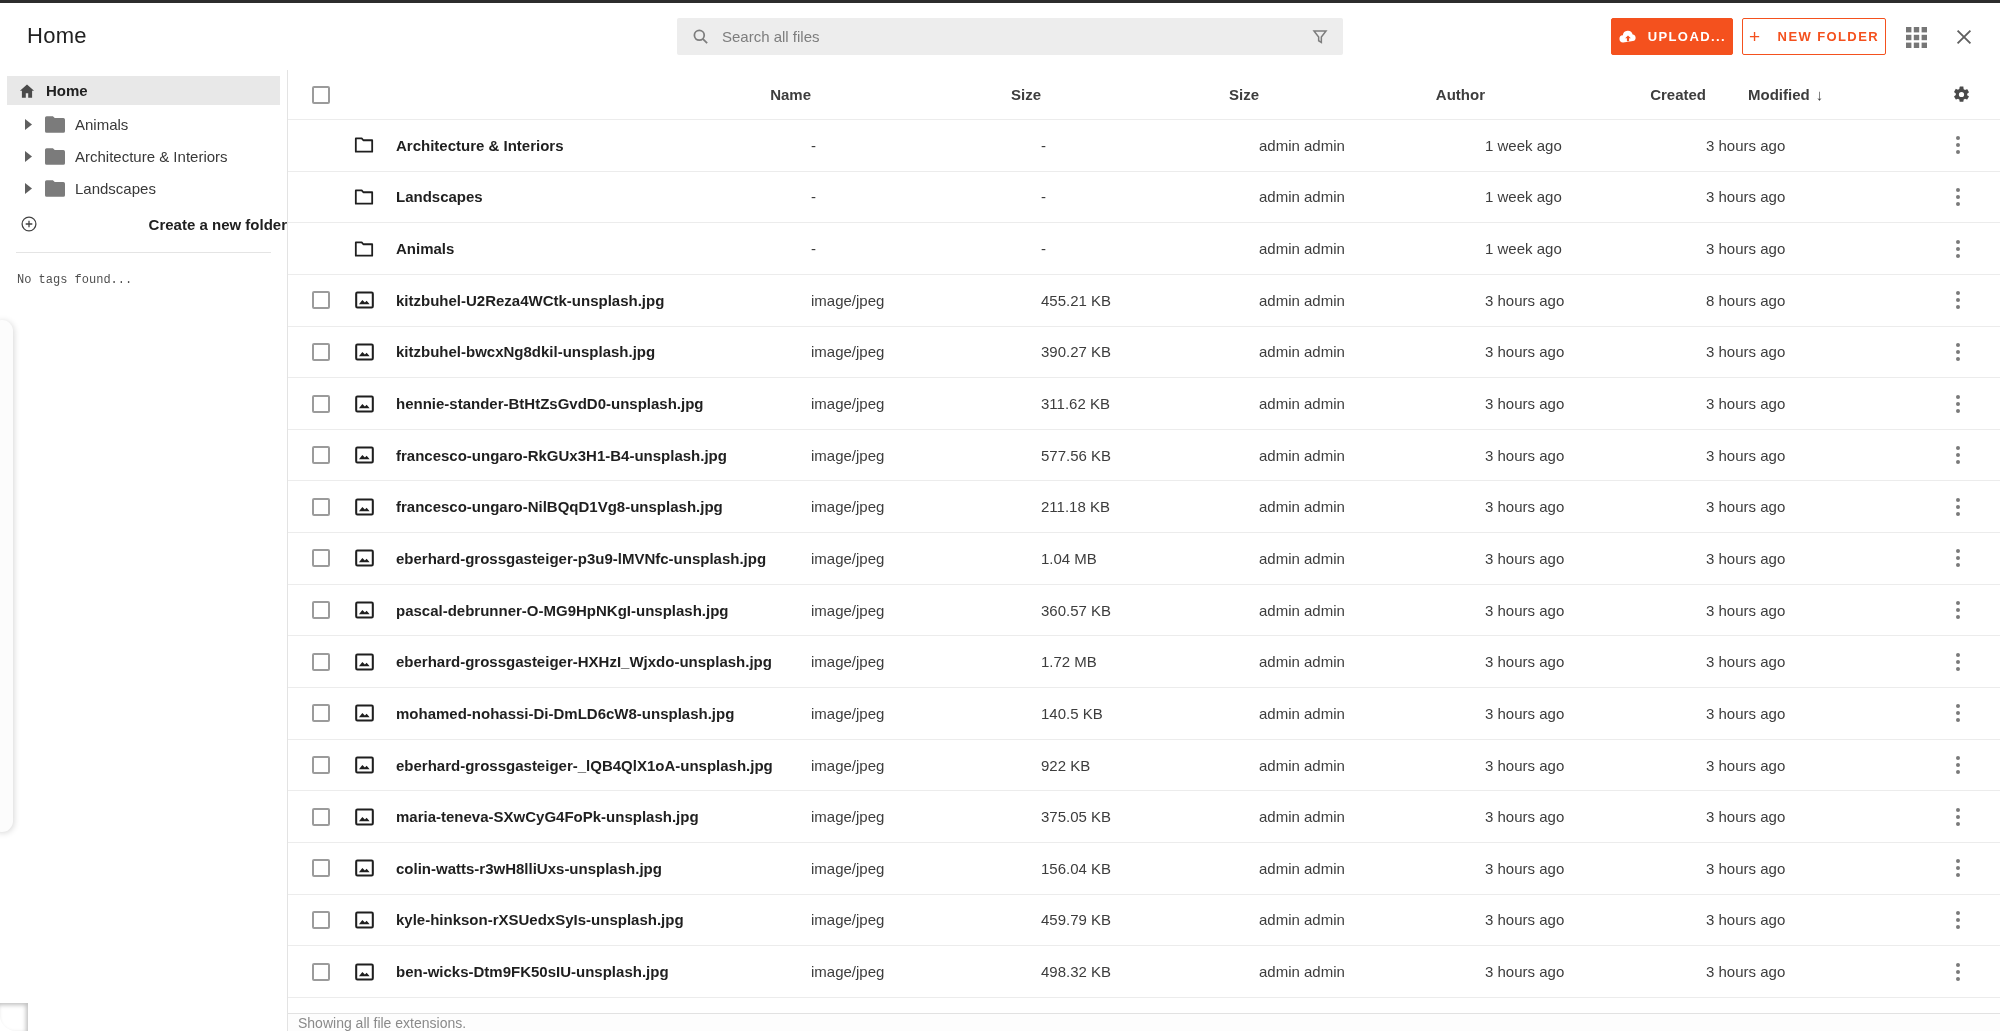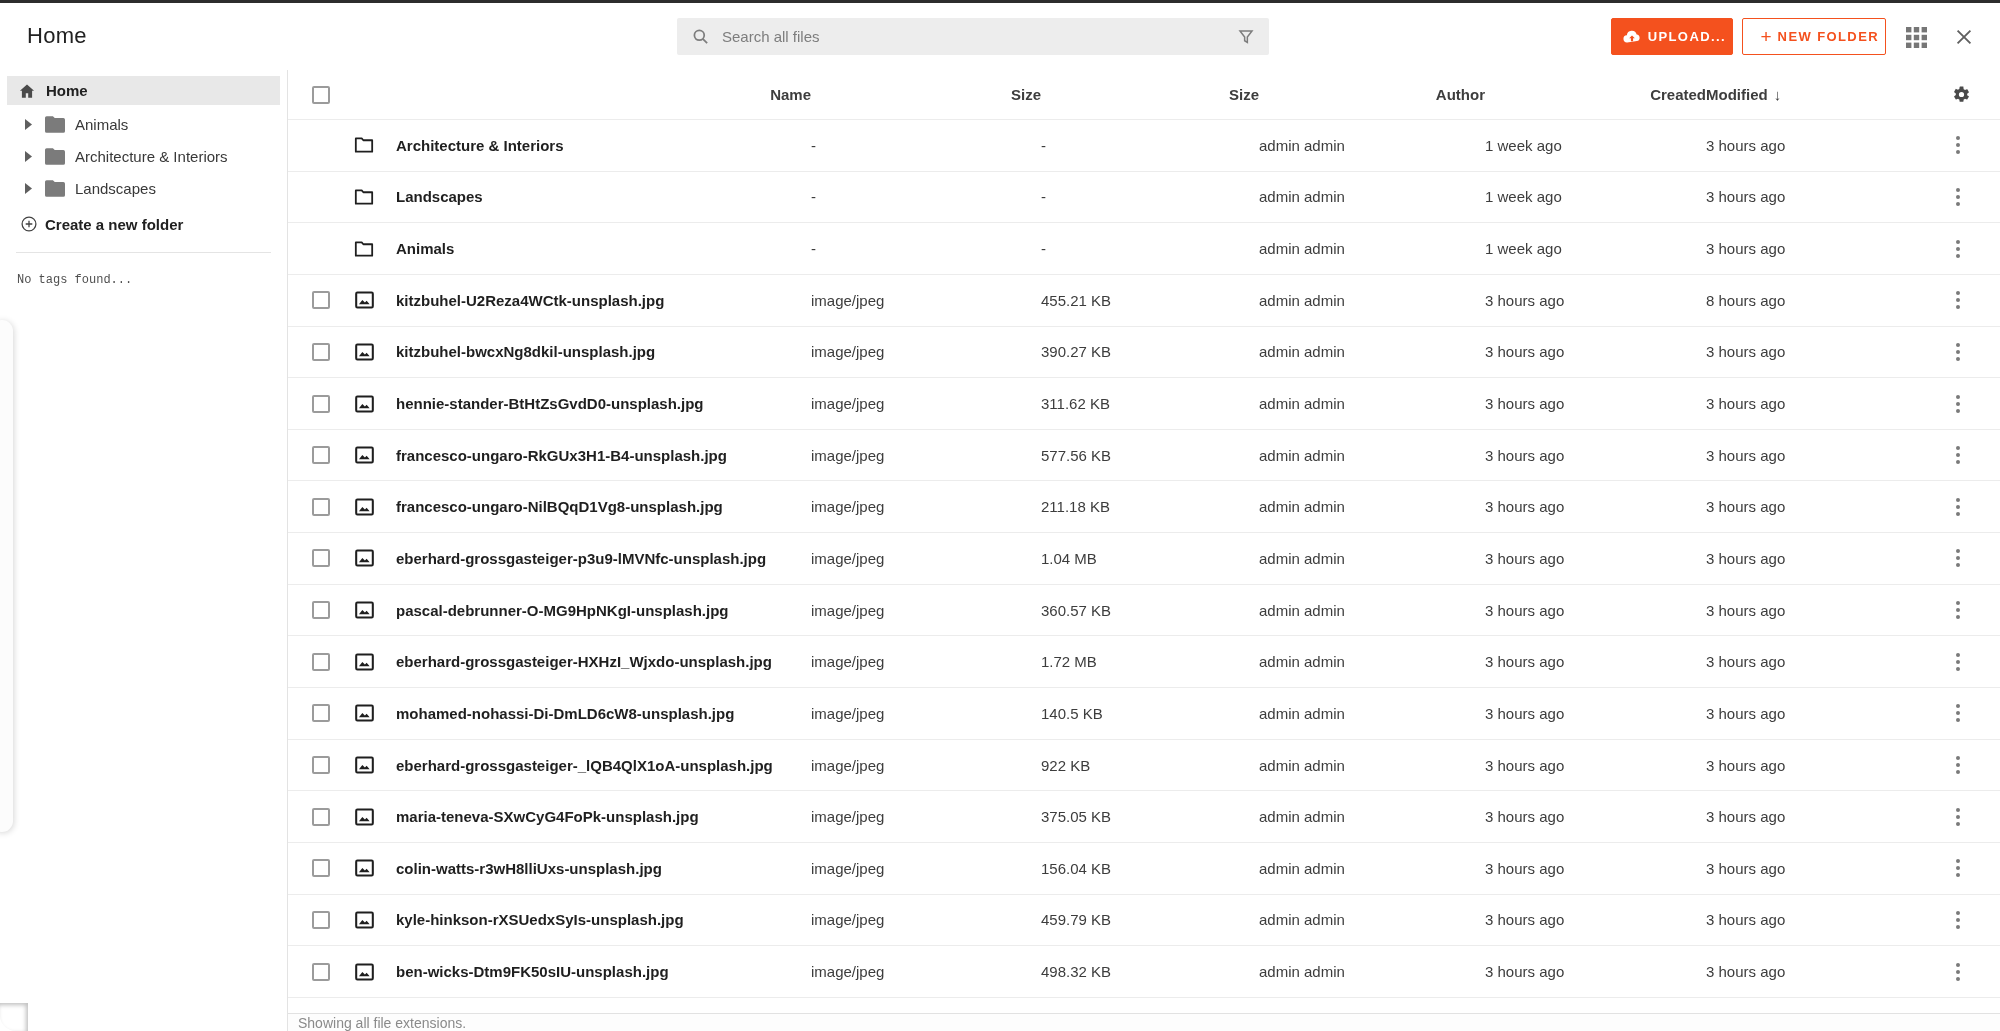--- a/index.html
+++ b/index.html
@@ -5,46 +5,46 @@
   * { box-sizing: border-box; }
   html,body { margin:0; padding:0; }
   body {
     width:2000px; height:1031px; overflow:hidden; position:relative;
     background:#fff; font-family:"Liberation Sans", sans-serif; color:#1f1f1f;
   }
   
   .top-strip { position:absolute; left:0; top:0; width:2000px; height:3px; background:#2d2d2d; }
   .appbar { position:absolute; left:0; top:3px; width:2000px; height:67px; background:#fff; }
   .page-title { position:absolute; left:27px; top:20px; font-size:22px; color:#212121; letter-spacing:.3px; }
-  .searchbar { position:absolute; left:677px; top:15px; width:592px; height:37px; background:#ededed;
+  .searchbar { position:absolute; left:677px; top:15px; width:666px; height:37px; background:#ededed;
     border-radius:2px; display:flex; align-items:center; padding:0 14px; }
   .searchbar input { flex:1; border:none; outline:none; background:transparent; font-size:15px;
     font-family:"Liberation Sans", sans-serif; color:#424242; margin-left:10px; }
   .searchbar input::placeholder { color:#7d7d7d; }
   .btn { position:absolute; top:15px; height:37px; border-radius:2px; font-family:"Liberation Sans", sans-serif;
     font-size:13px; font-weight:700; letter-spacing:1.4px; cursor:pointer;
-    display:flex; align-items:center; justify-content:flex-end; gap:6px; }
+    display:flex; align-items:center; justify-content:space-between; gap:6px; }
   .btn-upload { left:1611px; width:122px; background:#f4511e; color:#fff; border:1px solid #f4511e; }
   .btn-newfolder { left:1742px; width:144px; background:#fff; color:#f4511e; border:1px solid #f4511e; }
   .icon-btn { position:absolute; top:21px; width:26px; height:26px; background:none; border:none;
     display:flex; align-items:center; justify-content:center; cursor:pointer; padding:0; }
   .grid-btn { left:1903px; } .close-btn { left:1951px; }
   
   .content { position:absolute; left:0; top:70px; width:2000px; height:961px; display:flex; }
   .sidebar { width:288px; height:100%; border-right:1px solid #e3e3e3; padding-top:6px; position:relative; background:#fff; }
   .main { flex:1; height:100%; display:flex; flex-direction:column; background:#fff; }
   
   .side-root { margin:0 7px 4px 7px; height:29px; background:#e8e8e8; display:flex; align-items:center;
     padding-left:11px; gap:10px; cursor:pointer; }
   .side-root .lbl { font-size:15px; font-weight:700; color:#212121; }
   .side-folder { height:30px; display:flex; align-items:center; padding-left:24px; margin-bottom:2px; cursor:pointer; }
   .side-folder .caret { width:10px; display:flex; }
   .side-folder .f-icon { margin-left:11px; display:flex; }
   .side-folder .lbl { margin-left:10px; font-size:15px; color:#383838; }
-  .create-folder { margin-top:7px; display:flex; align-items:center; padding-left:20px; gap:7px; cursor:pointer; height:28px; }
+  .create-folder { margin-top:7px; display:flex; align-items:center; padding-left:20px; gap:7px; cursor:pointer; height:28px;justify-content:space-between; }
   .create-folder .lbl { font-size:15px; font-weight:700; color:#212121; }
   .side-divider { margin:14px 16px 0 16px; border:none; border-top:1px solid #e4e4e4; }
   .no-tags { margin:20px 16px 5px 17px; font-size:12px; color:#4f4f4f;font-family:Liberation Mono, monospace; }
   .drawer-ghost { position:absolute; left:-9px; top:250px; width:22px; height:512px; background:#fcfcfc;
     border-radius:16px; box-shadow:1px 1px 6px rgba(0,0,0,.16); }
   .corner-dark { position:absolute; left:0; bottom:0; width:14px; height:14px; background:#141414; }
   .corner-mask { position:absolute; left:0; bottom:0; width:28px; height:28px; background:#fff;
     border-bottom-left-radius:16px; box-shadow:-2px 2px 4px rgba(0,0,0,.25) inset; }
   
   .trow, .thead-row { display:grid; grid-template-columns:56px 40px 427px 230px 218px 226px 221px 232px 1fr;
@@ -55,21 +55,21 @@
   .c-name { padding-left:12px; white-space:nowrap; overflow:hidden; }
   .cell { font-size:15px; color:#3d3d3d; white-space:nowrap; }
   .fname { font-size:15px; font-weight:700; color:#1f1f1f; }
   .c-check { padding-left:24px; }
   .c-icon { display:flex; justify-content:center; }
   .checkbox { display:block; width:18px; height:18px; border:2px solid #9b9b9b; border-radius:2px; background:#fff; cursor:pointer; }
   .c-actions { display:flex; padding-left:14px; }
   .kebab { display:flex; flex-direction:column; gap:3px; cursor:pointer; padding:4px; }
   .kebab i { width:4px; height:4px; border-radius:50%; background:#7a7a7a; }
   .sort-arrow { font-size:15px; color:#424242; margin-left:6px; font-weight:400; }
-  .modified-head { display:flex; align-items:center; }
+  .modified-head { display:flex; align-items:center;margin-left:42px; }
   .tbody { flex:1; overflow:hidden; }
   .table-footer { height:18px; border-top:1px solid #e2e2e2; background:#fdfdfd;
     display:flex; align-items:center; padding-left:10px; font-size:14px; color:#8a8a8a; }
   svg { display:block; }
 </style>
 </head>
 <body>
 
 <div class="top-strip"></div>
 

